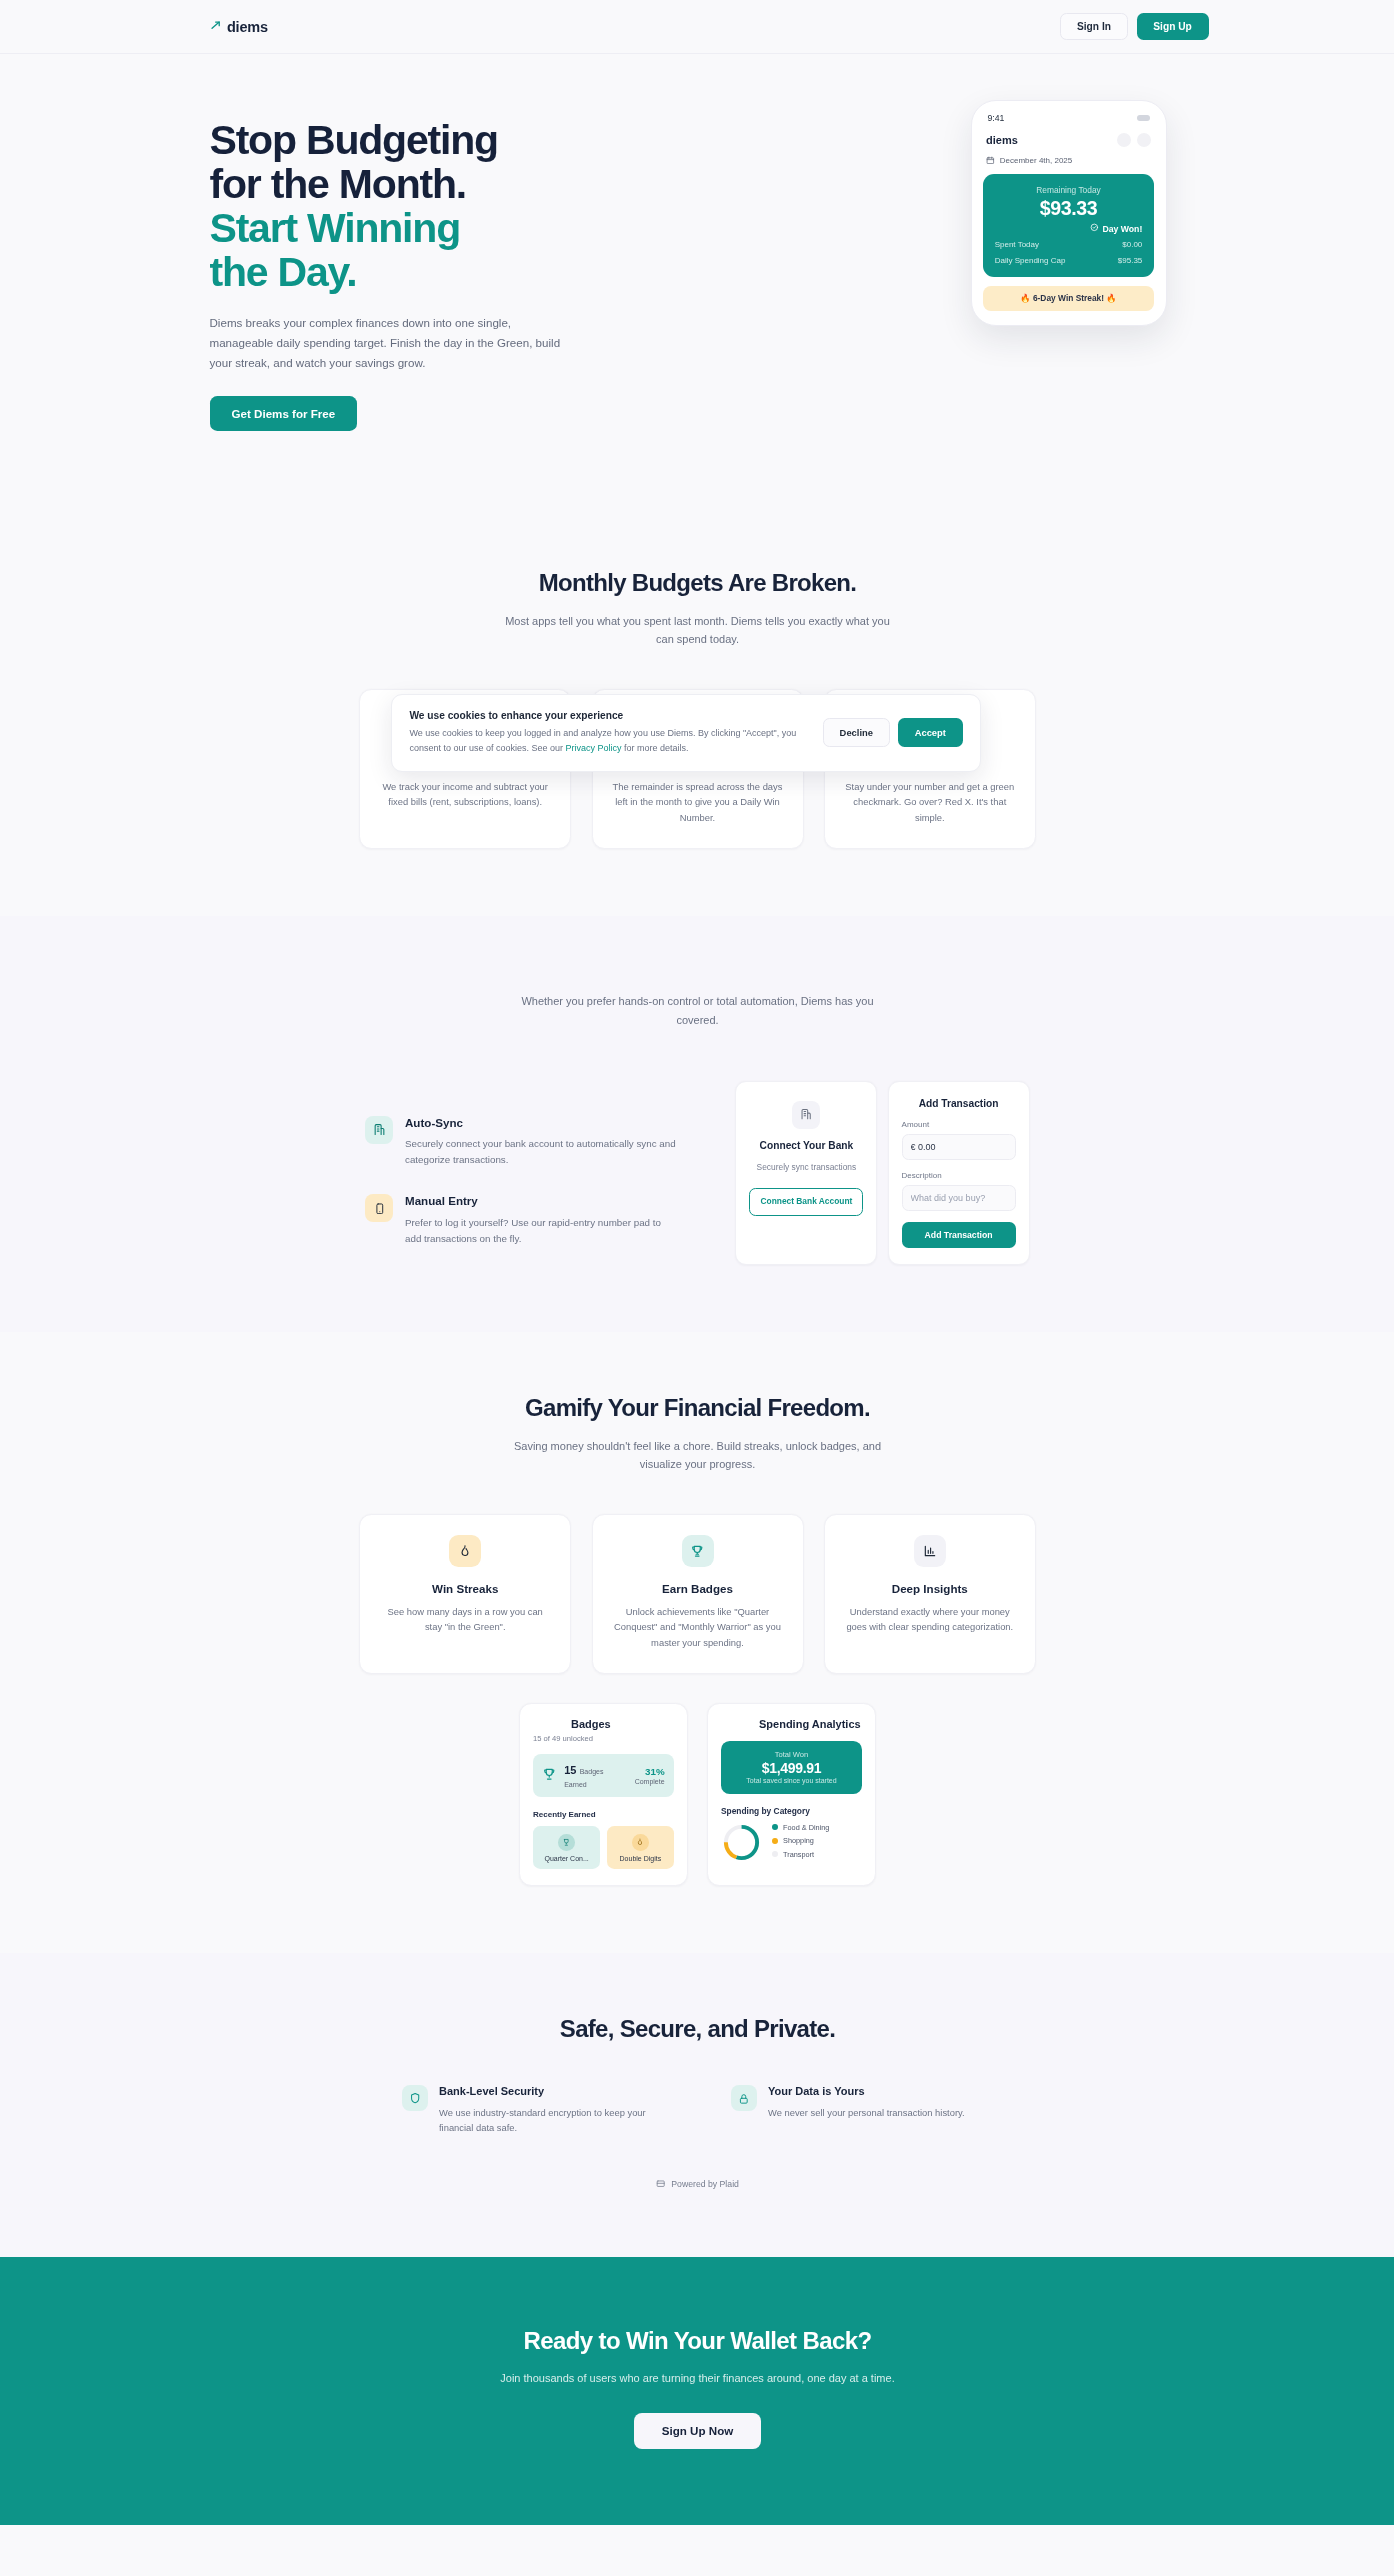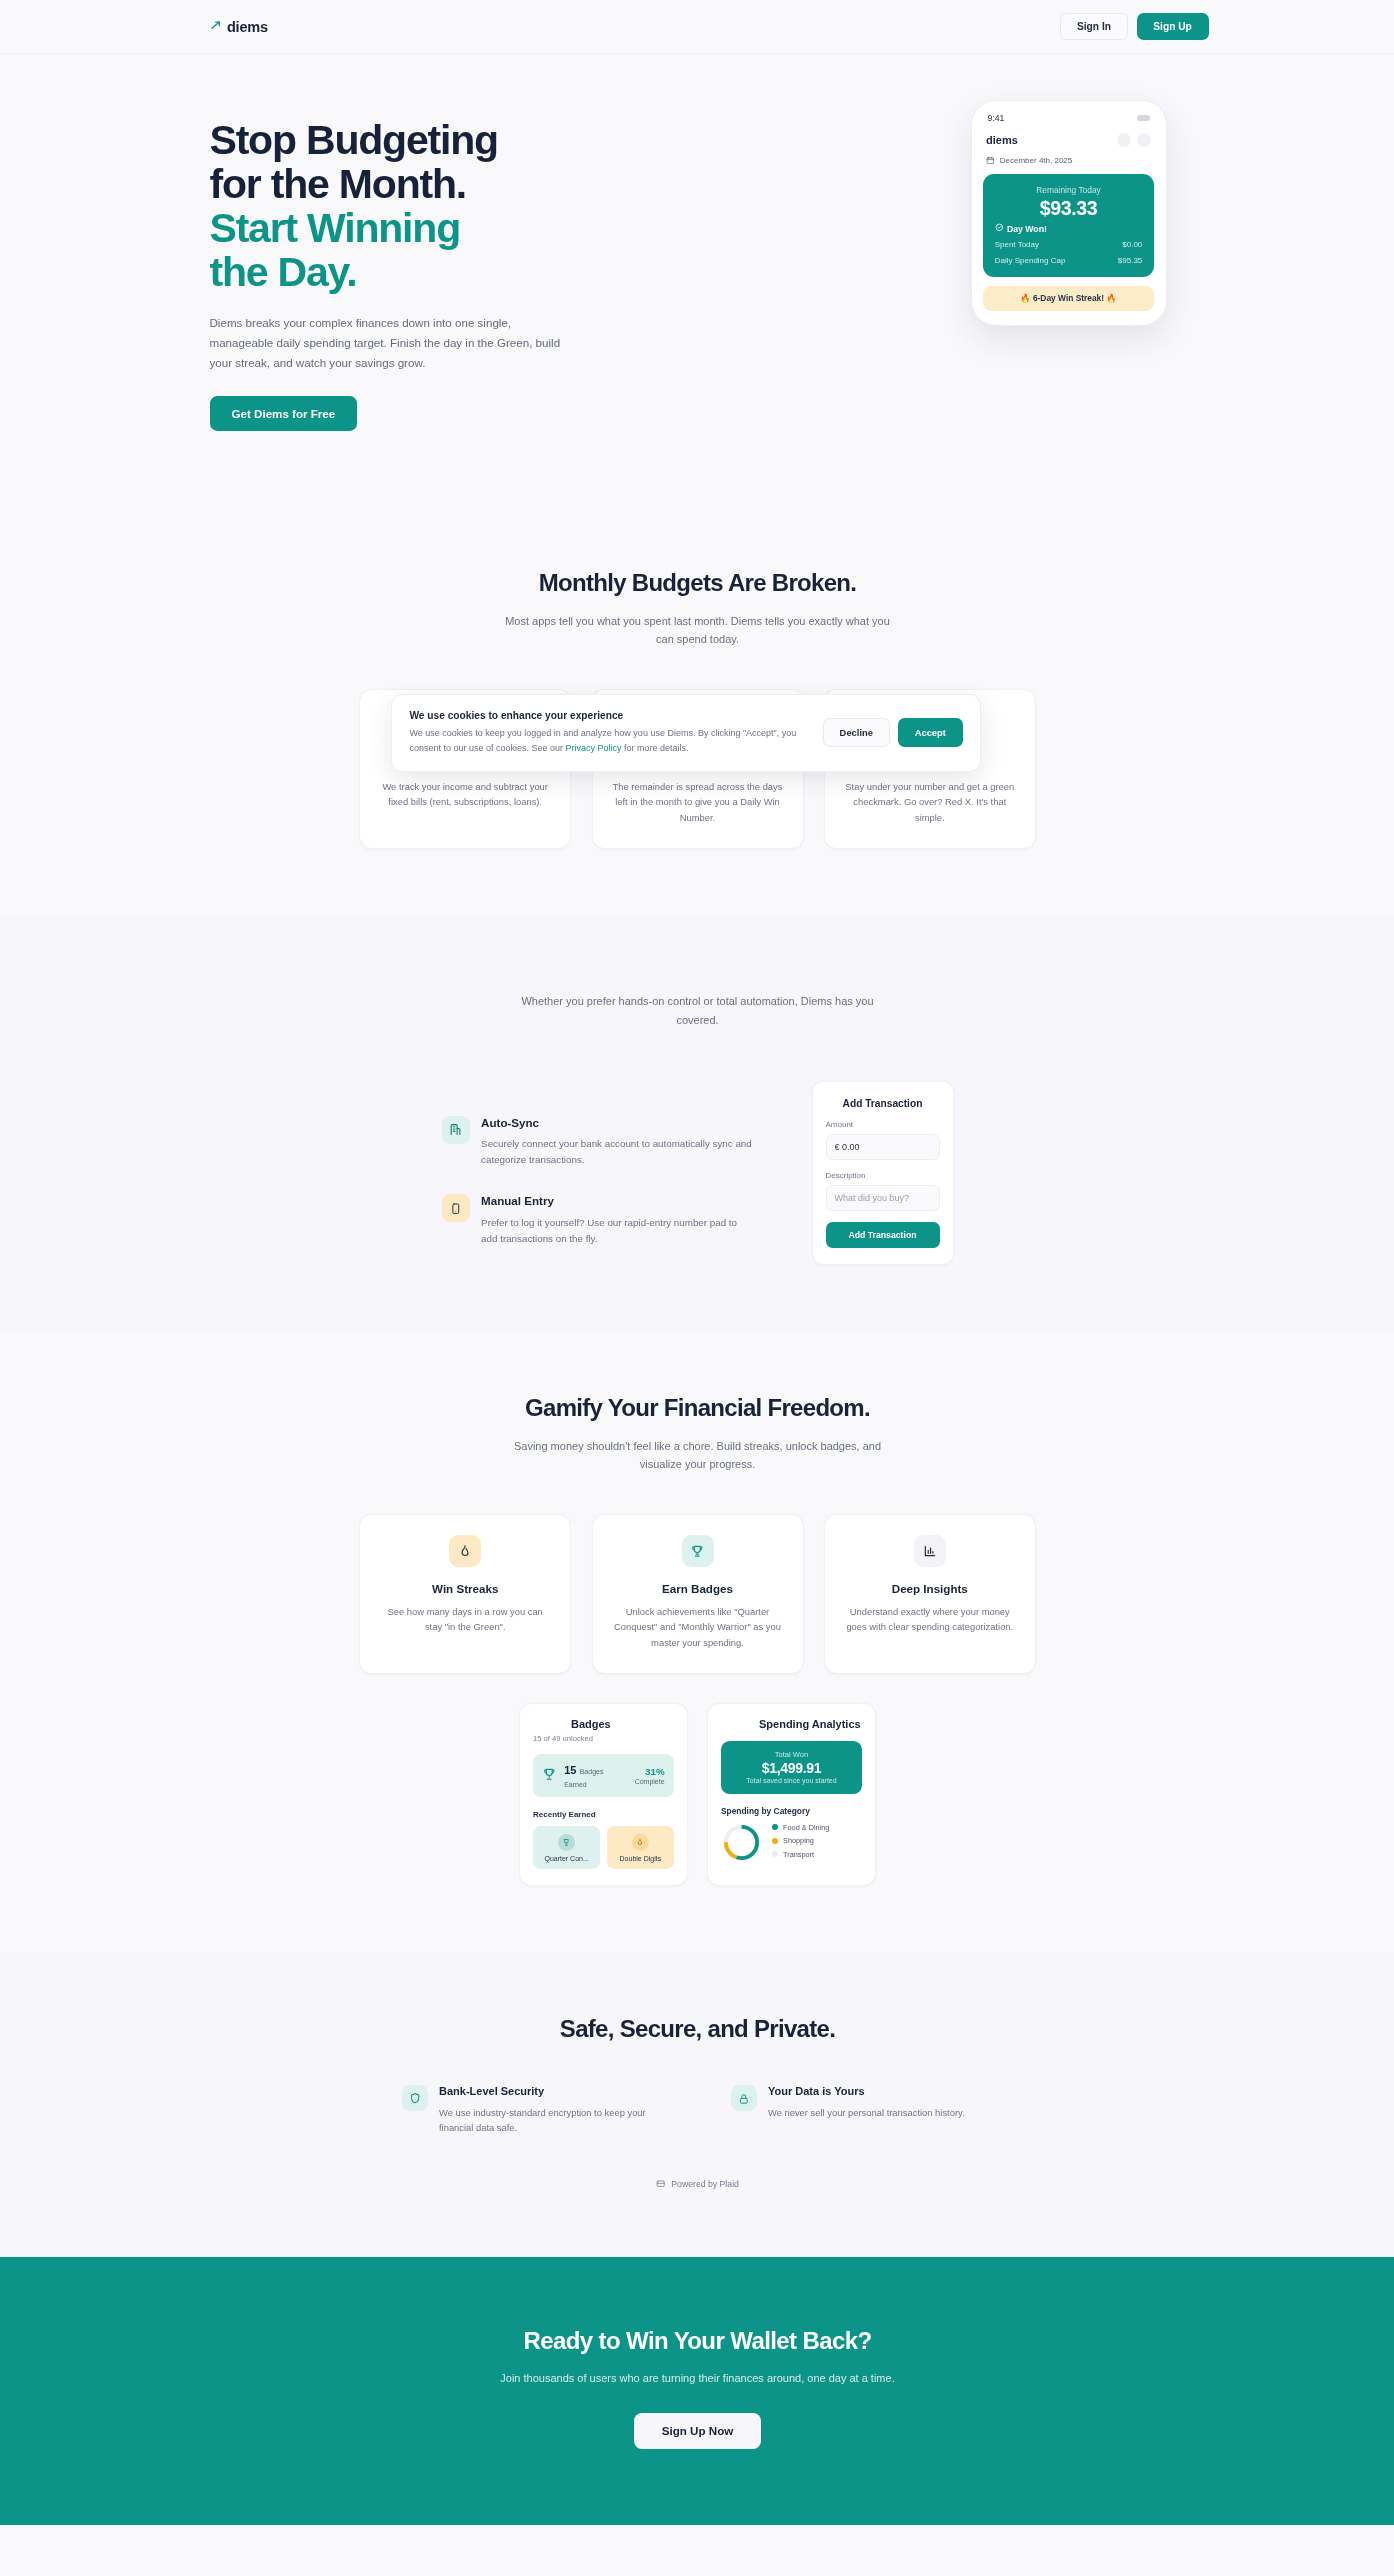--- a/index.html
+++ b/index.html
@@ -85,21 +85,21 @@
     display: flex; align-items: center; gap: 5.1px;
     margin: 8.7px 2.9px 7.3px; font-size: 8px; color: #5b6273;
   }
   .green-card {
     background: #0d9488; border-radius: 11px;
     padding: 11.6px 11.6px 12.3px; color: #fff; text-align: center;
   }
   .gc-label { font-size: 8.4px; color: #c5e7e3; }
   .gc-amount { font-size: 19.6px; font-weight: 800; letter-spacing: -0.4px; margin-top: 1.5px; }
   .gc-won {
-    display: flex; align-items: center; justify-content: flex-start; gap: 3.6px;
+    display: flex; align-items: center; justify-content: flex-end; gap: 3.6px;
     font-size: 8.7px; font-weight: 700; margin-top: 3.6px;
   }
   .gc-row {
     display: flex; justify-content: space-between; font-size: 8px;
     color: #d2ece9; margin-top: 6.5px;
   }
   .gc-row:first-of-type { margin-top: 10.2px; }
   .streak {
     margin-top: 8.7px; background: #fdecc8; border-radius: 8px;
     padding: 7.3px; text-align: center; font-size: 8.4px;
@@ -434,20 +434,32 @@
             </svg>
         </div>
         <div>
           <div class="ti-title">Manual Entry</div>
           <div class="ti-desc">Prefer to log it yourself? Use our rapid-entry number pad to add transactions on the fly.</div>
         </div>
       </div>
     </div>
 
     <div class="mini-cards">
+      <div class="mini-card">
+        <div class="mc-icon">
+          <svg width="12.3" height="12.3" viewBox="0 0 24 24" fill="none" stroke="#6b7280" stroke-width="2" stroke-linecap="round" stroke-linejoin="round">
+              <path d="M4 21V5a2 2 0 012-2h7a2 2 0 012 2v16"></path>
+              <path d="M15 10h3a2 2 0 012 2v9"></path>
+              <path d="M8 7h3M8 11h3M8 15h3"></path>
+            </svg>
+        </div>
+        <div class="mc-title">Connect Your Bank</div>
+        <div class="mc-sub">Securely sync transactions</div>
+        <button class="mc-outline-btn">Connect Bank Account</button>
+      </div>
 
       <div class="mini-card">
         <div class="mc-title" style="margin-bottom:11.6px">Add Transaction</div>
         <label class="field-label">Amount</label>
         <input class="field" type="text" value="€ 0.00" style="">
         <label class="field-label">Description</label>
         <input class="field" type="text" placeholder="What did you buy?" style="">
         <button class="mc-solid-btn">Add Transaction</button>
       </div>
     </div>

